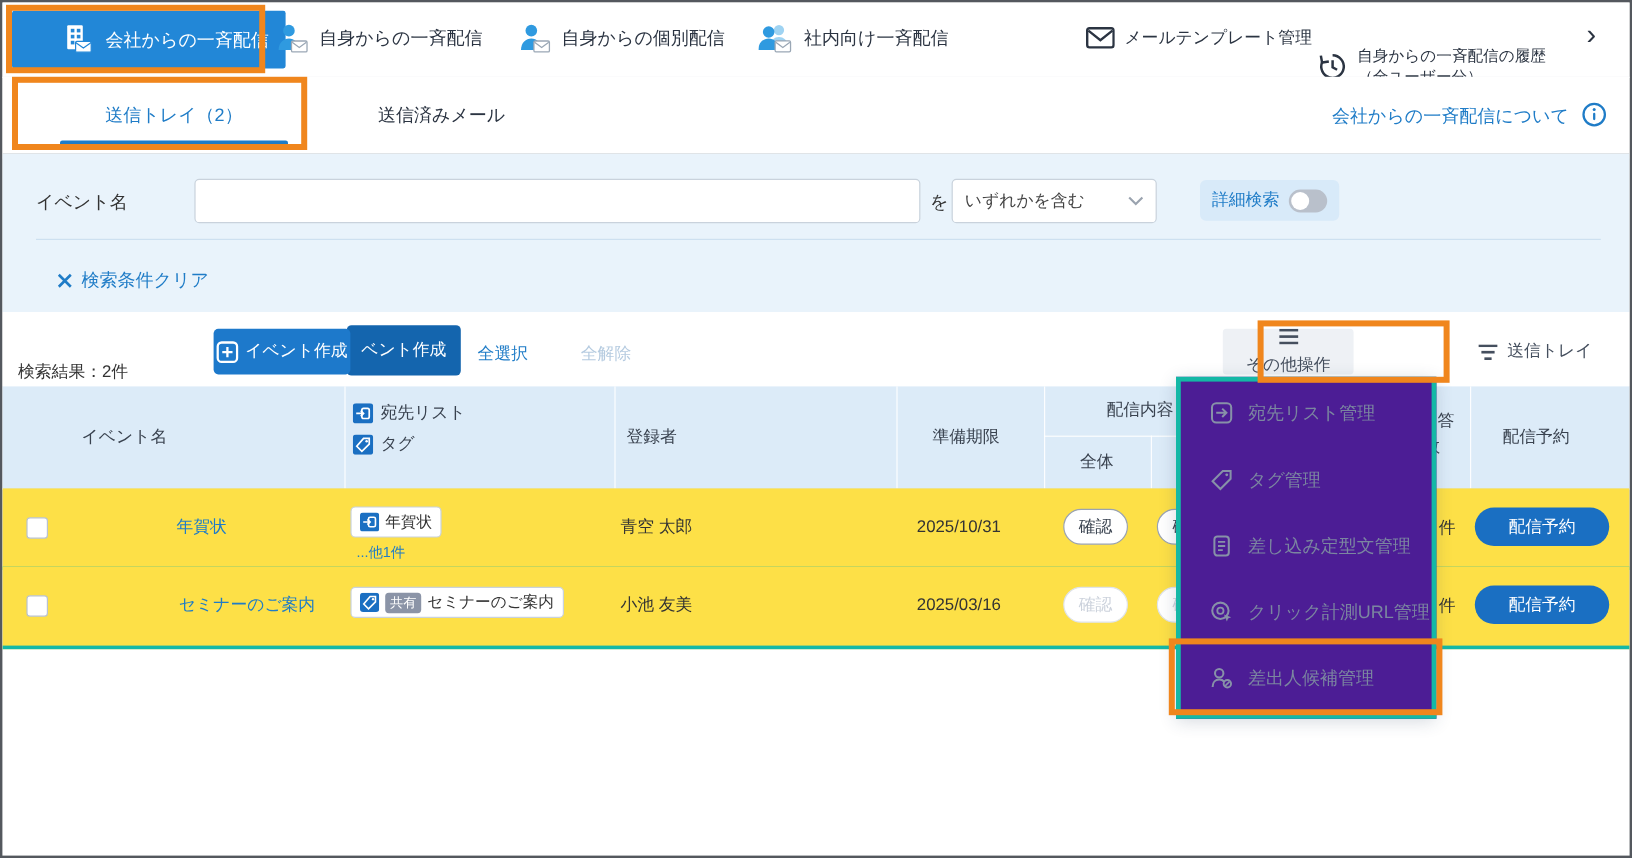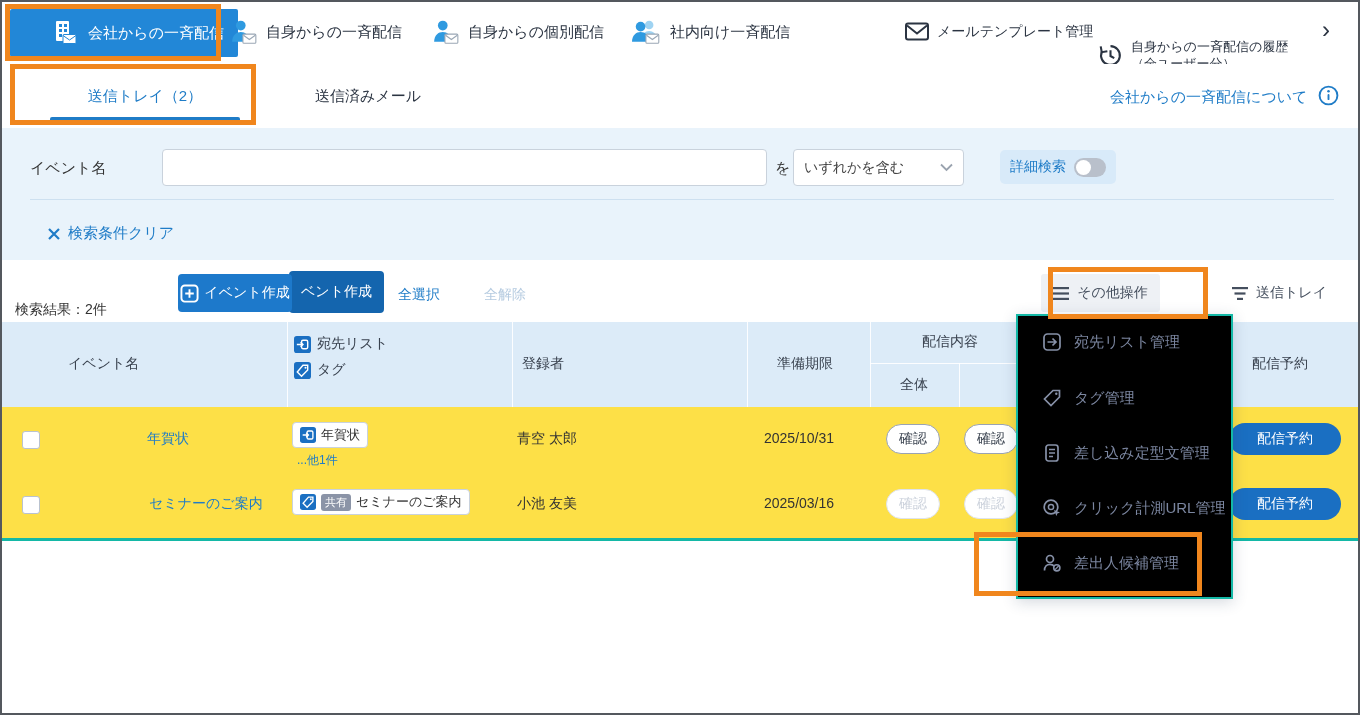--- a/index.html
+++ b/index.html
@@ -52,22 +52,22 @@
   .checkbox{width:16px;height:16px;background:#fff;border:1px solid #b9c2cf;border-radius:3px;cursor:pointer;}
   .chip{display:inline-flex;align-items:center;gap:5px;background:#fff;border:1px solid #c9d2dc;
     border-radius:4px;padding:3px 7px;font-size:13px;color:#333;}
   .badge{background:#8b94a7;color:#fff;font-size:11px;border-radius:3px;padding:1px 4px;}
   .pill{width:54px;height:30px;border:1px solid #9aa3b2;border-radius:16px;background:#fff;
     display:flex;align-items:center;justify-content:center;font-size:14px;color:#39424f;cursor:pointer;box-sizing:border-box;}
   .pill.disabled{border-color:#dfe3ea;color:#ccd2dc;cursor:default;}
   .reservebtn{width:112px;height:32px;background:#1a6fc2;border-radius:17px;color:#fff;font-size:14px;
     display:flex;align-items:center;justify-content:center;cursor:pointer;}
   
-  .menu{position:absolute;left:1014px;top:312px;width:217px;height:285px;background:#000000;z-index:5;
-    box-shadow:0 3px 14px rgba(40,60,90,.20);border:2px solid #14b8a6;box-sizing:border-box;}
+  .menu{position:absolute;left:978px;top:312px;width:217px;height:285px;background:#4c1d95;z-index:5;
+    box-shadow:0 3px 14px rgba(40,60,90,.20);border:4px solid #14b8a6;box-sizing:border-box;}
   .menuitem{position:absolute;left:24px;display:flex;align-items:center;gap:12px;font-size:15px;
     color:#7b86a0;cursor:pointer;white-space:nowrap;}
   .menuicon{color:#8791a8;display:inline-flex;}
   
   .hl{position:absolute;border:5px solid #f0861d;box-sizing:border-box;z-index:9;pointer-events:none;}
 </style>
 </head>
 <body>
 
 <div class="screen">
@@ -200,21 +200,21 @@
       <span class="menuicon">
         <svg width="19" height="19" viewBox="0 0 20 20">
             <rect x="1.5" y="1.5" width="17" height="17" rx="3.5" fill="none" stroke="#fff" stroke-width="2"></rect>
             <path d="M10 5.5v9M5.5 10h9" stroke="#fff" stroke-width="2"></path>
           </svg>
       </span>
       <span class="txt">イベント作成</span>
     </div>
     <div class="abs link txt" style="left:396px;top:26px;font-size:14px;">全選択</div>
     <div class="abs dis-link txt" style="left:482px;top:26px;font-size:14px;">全解除</div>
-    <div class="abs graybtn" style="left:1039px;top:14px;width:119px;height:38px;">
+    <div class="abs graybtn" style="left:1017px;top:14px;width:109px;height:38px;flex-direction:column;">
       <span class="menuicon">
         <svg width="16" height="13" viewBox="0 0 16 13">
             <rect y="0" width="16" height="2.2" fill="#454f5e"></rect>
             <rect y="5.4" width="16" height="2.2" fill="#454f5e"></rect>
             <rect y="10.8" width="16" height="2.2" fill="#454f5e"></rect>
           </svg>
       </span>
       <span class="txt">その他操作</span>
     </div>
     <div class="abs filterbtn" style="left:1230px;top:20px;height:26px;">

